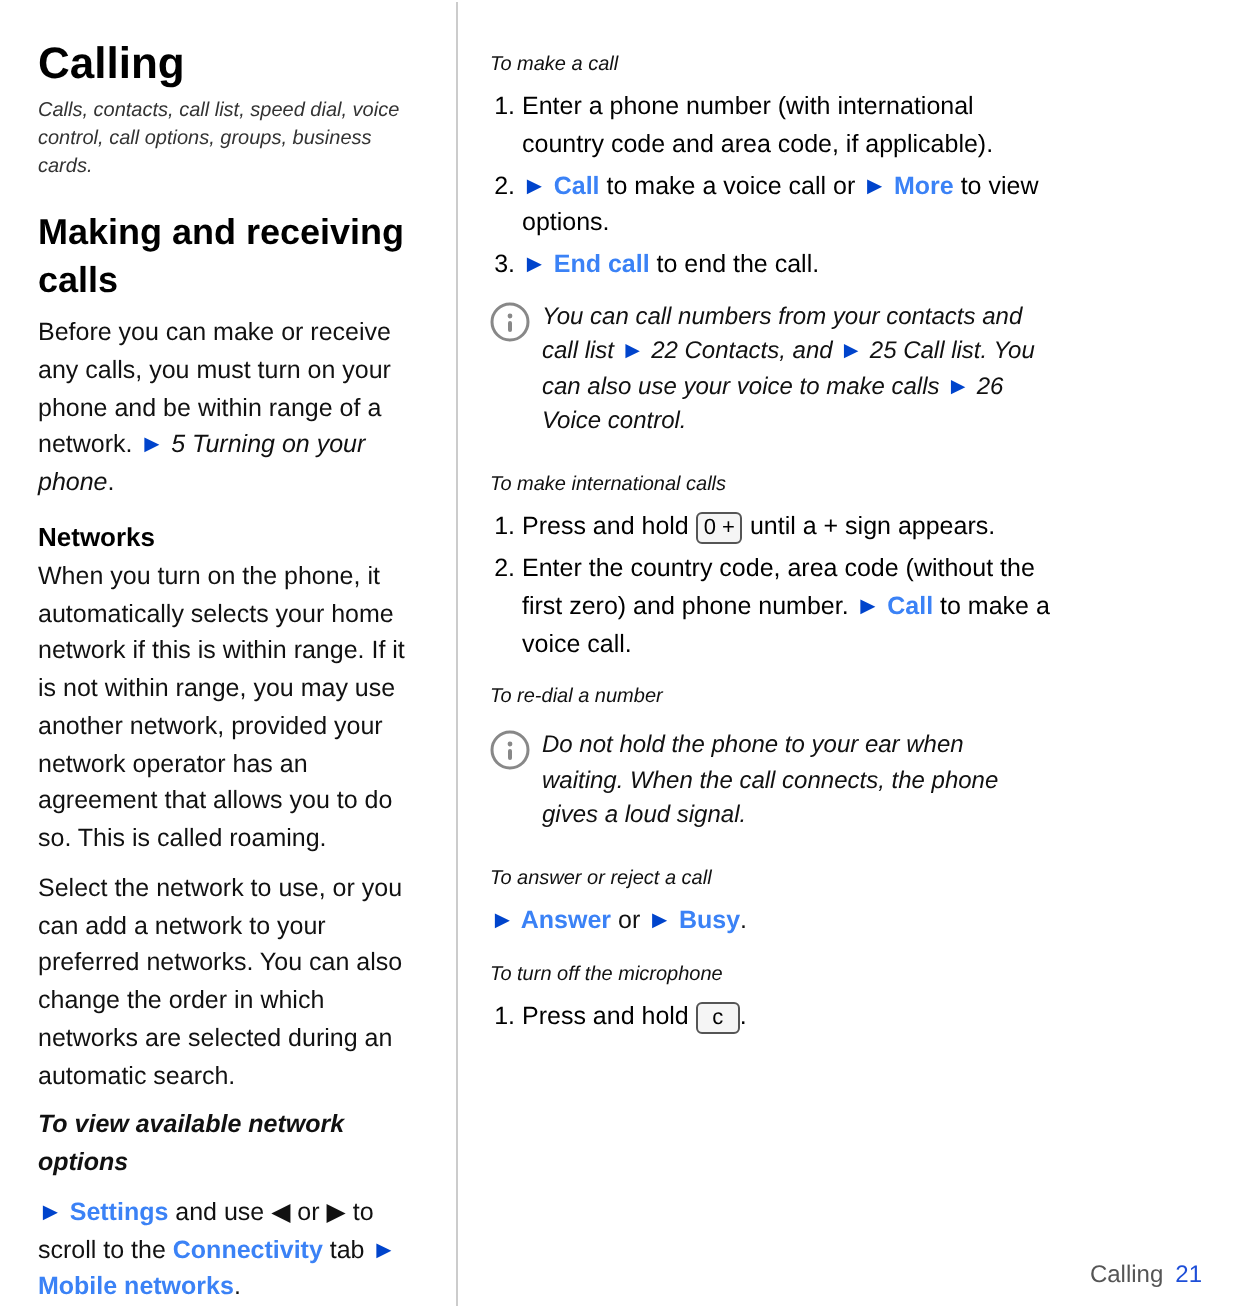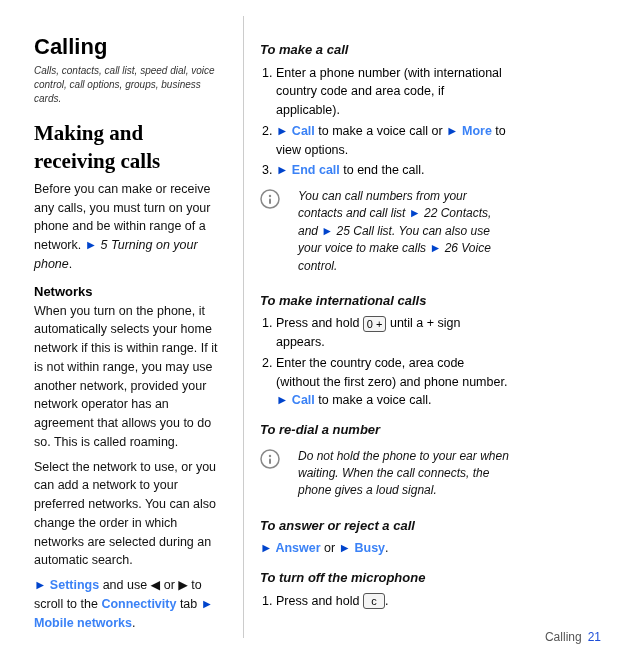--- a/index.html
+++ b/index.html
@@ -9,21 +9,21 @@
       background: #fff;
       font-family: Arial, Helvetica, sans-serif;
       font-size: 13px;
       color: #000;
       overflow: hidden;
     }
     .page {
       display: flex;
       width: 542px;
       height: 654px;
-      padding: 16px;
+      padding: 1px;
     }
     
     .left-col {
       width: 228px;
       padding: 18px 14px 14px 18px;
       border-right: 1px solid #ccc;
       flex-shrink: 0;
     }
     
     .right-col {
@@ -38,25 +38,24 @@
       line-height: 1.2;
     }
     .subtitle {
       font-style: italic;
       font-size: 10px;
       color: #333;
       margin-bottom: 14px;
       line-height: 1.4;
     }
     h2.section-title {
-      font-size: 21px;
+      font-size: 18px;
       font-weight: bold;
       margin-bottom: 5px;
       line-height: 1.3;
-      font-family: Liberation Serif, serif;
     }
     h3.sub-section {
       font-size: 13px;
       font-weight: bold;
       margin-top: 10px;
       margin-bottom: 3px;
     }
     p {
       font-size: 12.5px;
       line-height: 1.5;
@@ -66,38 +65,38 @@
     .link-blue {
       color: #3b82f6;
       font-weight: bold;
     }
     .italic-ref {
       font-style: italic;
     }
     
     .procedure-title {
       font-style: italic;
-      font-weight: bold;
-      font-size: 13px;
+      font-weight: normal;
+      font-size: 10px;
       margin-top: 10px;
       margin-bottom: 4px;
     }
     ol {
       padding-left: 16px;
       margin-bottom: 6px;
     }
     ol li {
       font-size: 12.5px;
       line-height: 1.5;
       margin-bottom: 2px;
     }
     .tip-box {
       display: flex;
       align-items: flex-start;
-      gap: 18px;
+      gap: 6px;
       margin: 8px 0;
     }
     .tip-icon {
       width: 20px;
       height: 20px;
       flex-shrink: 0;
       margin-top: 1px;
     }
     .tip-text {
       font-style: italic;
@@ -137,20 +136,23 @@
       <span>Before you can make or receive any calls, you must turn on your phone and be within range of a network.</span>
       <span class="arrow-sym"> ► </span>
       <span class="italic-ref">5 Turning on your phone</span>.
     </p>
 
     <h3 class="sub-section">Networks</h3>
     <p>When you turn on the phone, it automatically selects your home network if this is within range. If it is not within range, you may use another network, provided your network operator has an agreement that allows you to do so. This is called roaming.</p>
     <p>Select the network to use, or you can add a network to your preferred networks. You can also change the order in which networks are selected during an automatic search.</p>
 
     <p>
+      <span style="font-style:italic;font-weight:bold;">To view available network options</span>
+    </p>
+    <p>
       <span class="arrow-sym">► </span><span class="link-blue">Settings</span> and use ◀ or ▶ to scroll to the <span class="link-blue">Connectivity</span> tab <span class="arrow-sym">►</span> <span class="link-blue">Mobile networks</span>.
     </p>
   </div>
 
   <div class="right-col">
 
     <p class="procedure-title">To make a call</p>
     <ol>
       <li>
         <span>Enter a phone number (with international country code and area code, if applicable).</span>

